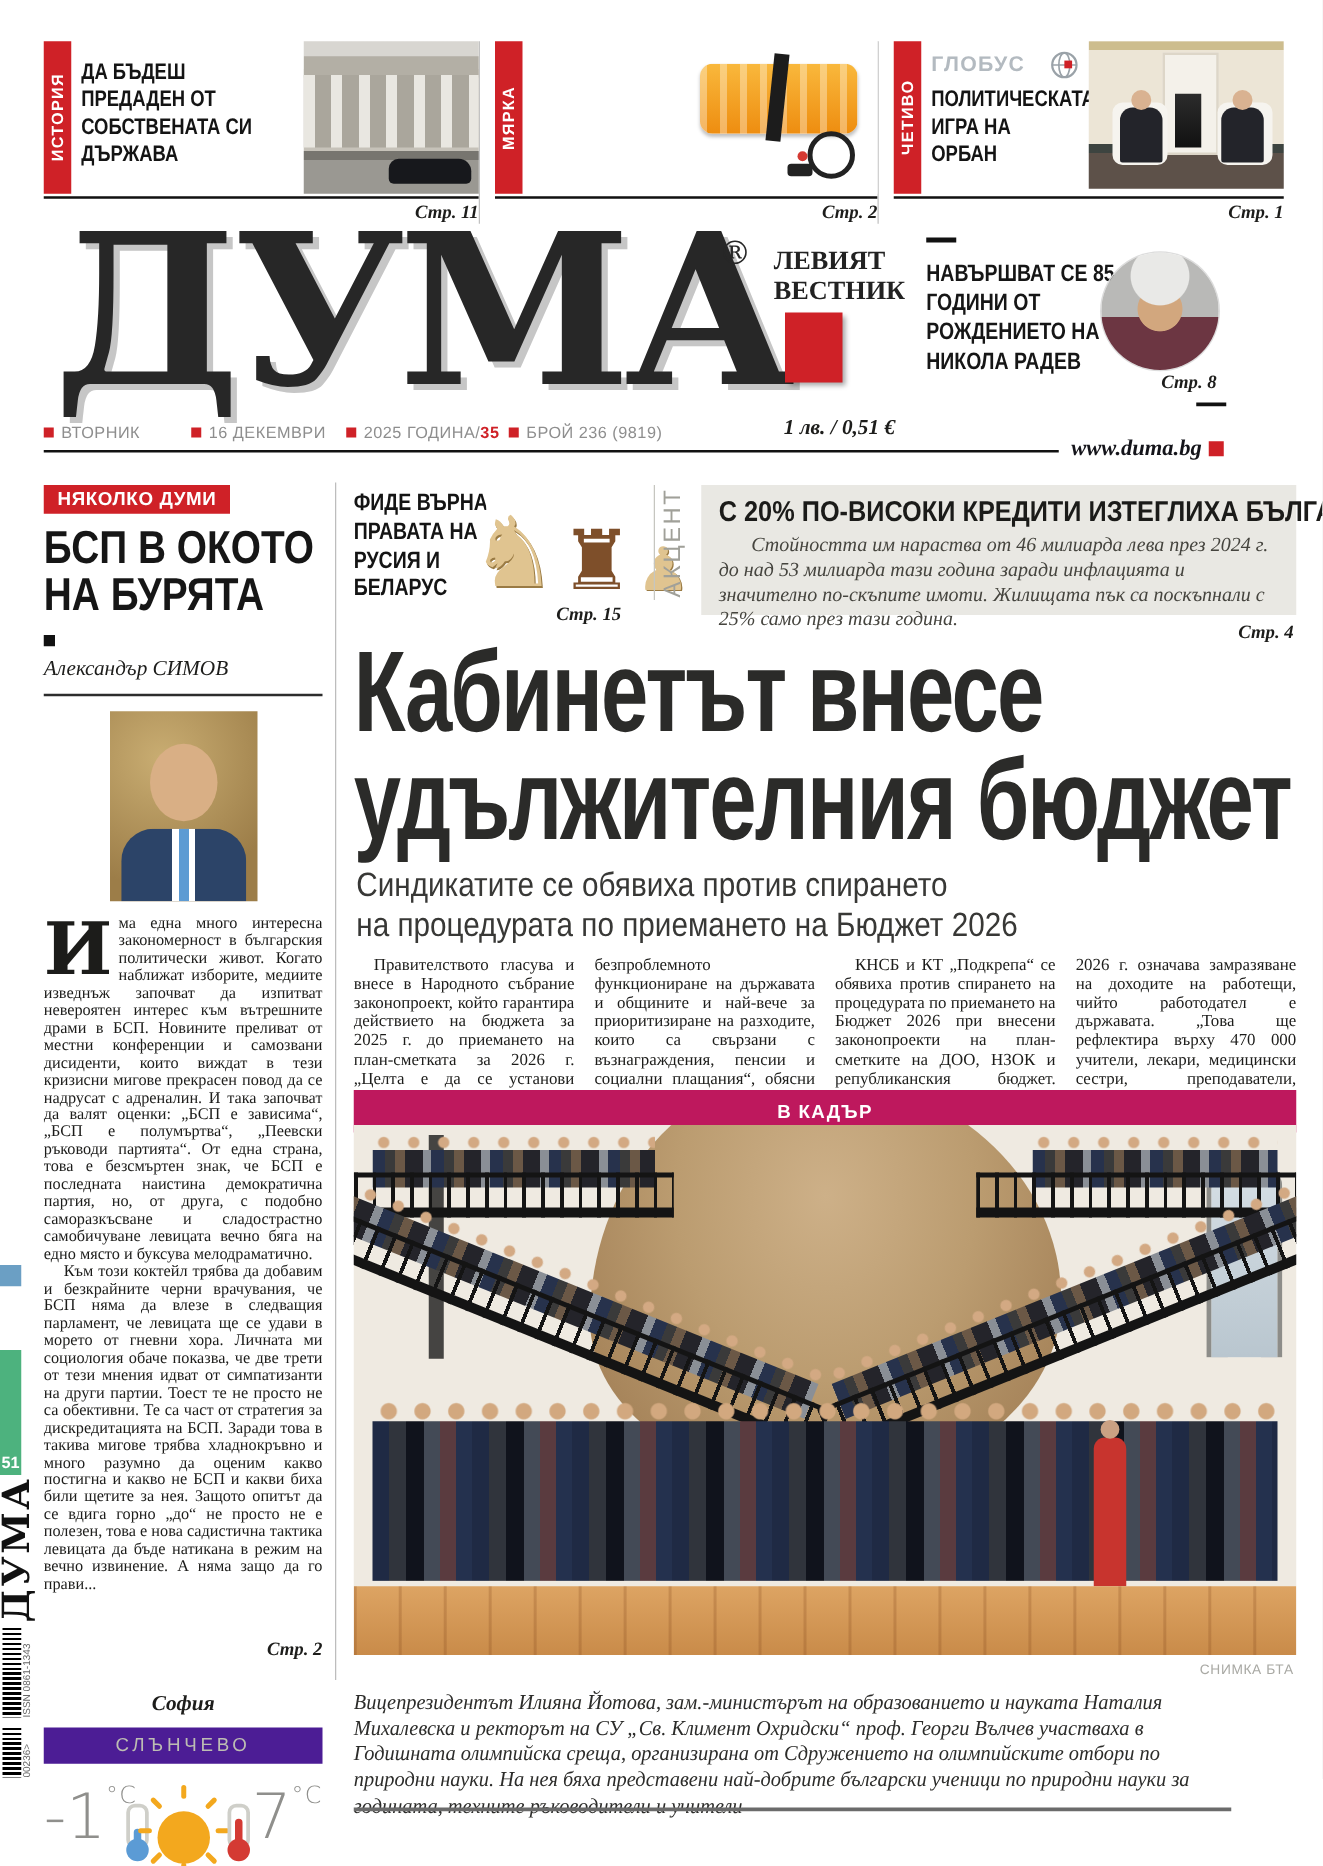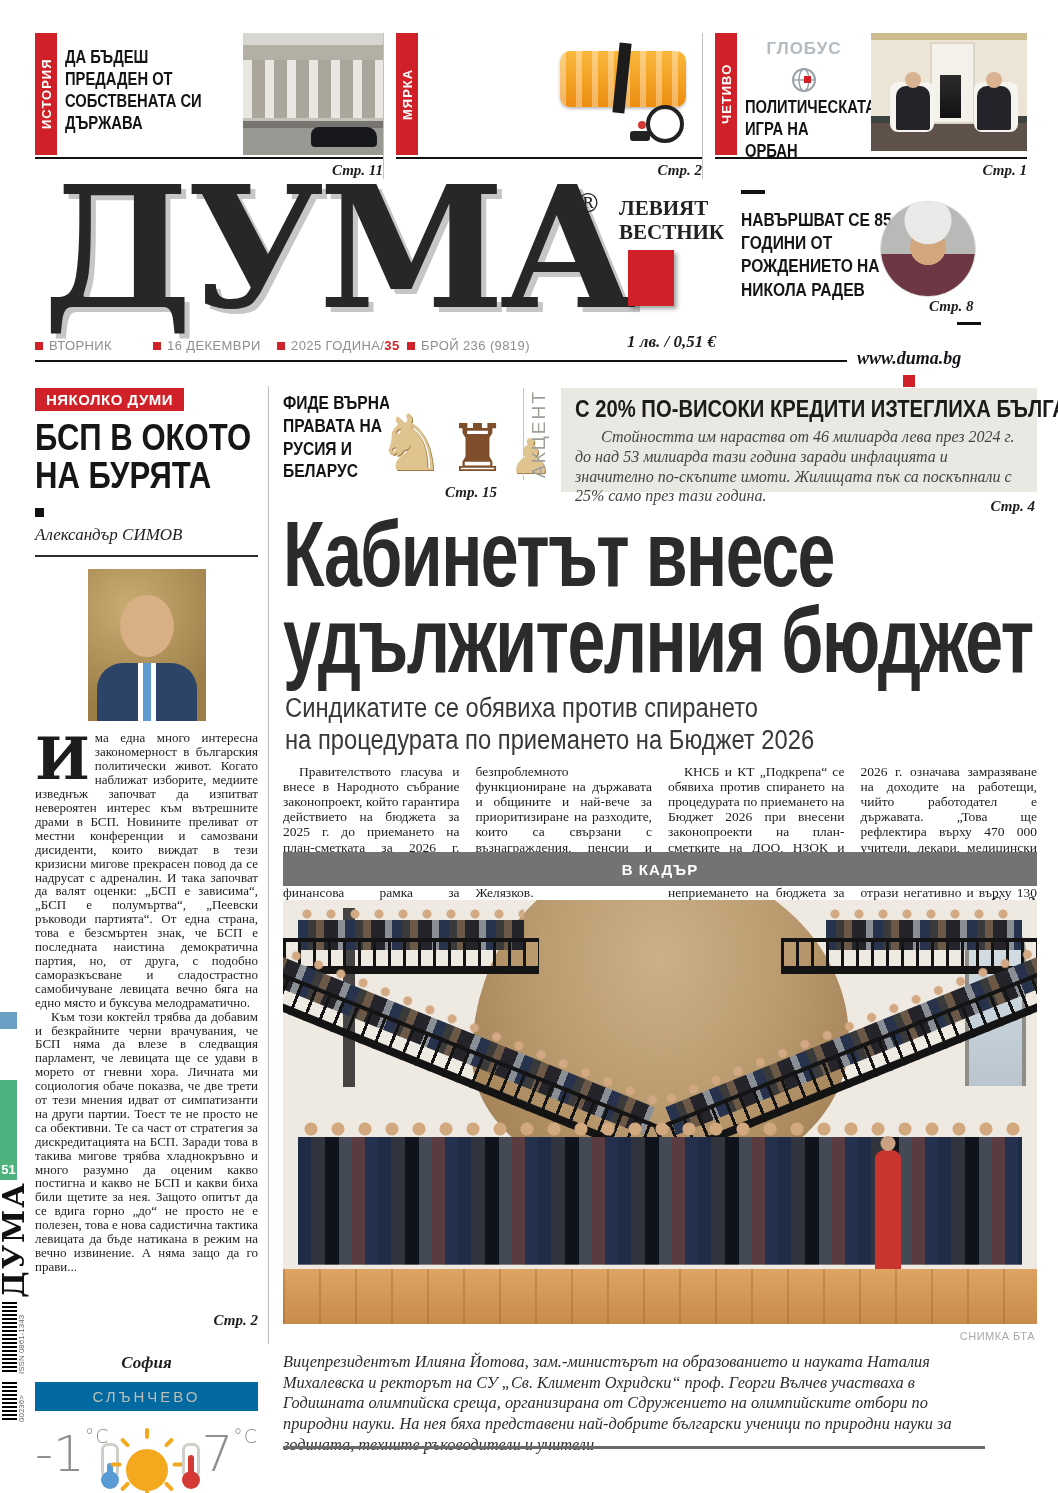--- a/index.html
+++ b/index.html
@@ -41,21 +41,21 @@
   .ph-meet .mantel{position:absolute;left:38%;top:8%;width:26%;height:66%;background:#f4f1ea;border:2px solid #ddd6c8;}
   .ph-meet .hearth{position:absolute;left:44%;top:36%;width:14%;height:36%;background:linear-gradient(#2c2c2c,#111);}
   .ph-meet .gold{position:absolute;left:0;top:0;width:100%;height:6%;background:#cdbd8e;}
   .ph-meet .fig{position:absolute;bottom:18%;width:34px;height:44px;background:#23242a;border-radius:10px 10px 2px 2px;}
   .ph-meet .fig::before{content:"";position:absolute;left:50%;top:-14px;transform:translateX(-50%);width:16px;height:16px;border-radius:50%;background:#d9b291;}
   .ph-meet .fig.left{left:16%;} .ph-meet .fig.right{right:10%;}
   .ph-meet .chair{position:absolute;bottom:16%;width:44px;height:50px;background:#f6f4ef;border-radius:8px;}
   .ph-meet .chair.left{left:12%;} .ph-meet .chair.right{right:6%;}
   .ph-meet .fig,.ph-meet .fig::before{z-index:2;}
   
-  .globus{display:flex;align-items:center;gap:8px;margin:6px 0 2px 0;flex-direction:column;}
+  .globus{display:flex;align-items:center;gap:20px;margin:6px 0 2px 0;}
   .globus-word{font:bold 17px "Liberation Sans",sans-serif;color:#b3bac0;letter-spacing:1px;}
 
   
   .masthead{position:absolute;left:35px;top:182px;width:1002px;height:178px;}
   .duma-logo{position:absolute;left:8px;top:-18px;font-family:"DejaVu Serif",serif;font-weight:bold;
              font-size:168px;line-height:1;letter-spacing:-5px;color:#272727;
              text-shadow:5px 5px 0 #c6c6c6, -2px -2px 0 #fff;}
   .duma-reg{position:absolute;left:540px;top:6px;font-size:26px;color:#272727;font-family:"DejaVu Serif",serif;}
   .tagline{position:absolute;left:584px;top:14px;font:bold 21px/1.15 "Liberation Serif",serif;color:#222;}
   .logo-square{position:absolute;left:593px;top:68px;width:46px;height:56px;background:#cf2127;box-shadow:3px 3px 4px rgba(0,0,0,.35);}
@@ -67,21 +67,21 @@
                 radial-gradient(circle at 50% 48%,#d2a77e 0 26%,rgba(0,0,0,0) 27%),
                 linear-gradient(#b9b9b7 0 55%,#6c3642 55% 100%);
      box-shadow:0 0 0 1px #ddd;}
   .anniv-page{position:absolute;left:894px;top:116px;}
   .anniv-dash2{position:absolute;left:922px;top:140px;width:24px;height:3px;background:#111;}
   .dateline{position:absolute;left:0;top:156px;width:560px;height:16px;font:13px "Liberation Sans",sans-serif;color:#8e8e8e;letter-spacing:.4px;}
   .d-item{position:absolute;top:0;display:flex;align-items:center;gap:6px;}
   .d-sq{width:8px;height:8px;background:#cf2127;display:inline-block;}
   .d-accent{color:#cf2127;font-weight:bold;}
   .mast-rule{position:absolute;left:0;top:178px;width:812px;height:2px;background:#111;}
-  .site{position:absolute;left:822px;top:166px;font:bold italic 18px "Liberation Serif",serif;color:#14141a;display:flex;align-items:center;gap:6px;flex-direction:column;}
+  .site{position:absolute;left:822px;top:166px;font:bold italic 18px "Liberation Serif",serif;color:#14141a;display:flex;align-items:center;gap:6px;}
   .site .d-sq{width:12px;height:12px;}
 
   
   .vdiv{position:absolute;left:268px;top:386px;width:1px;height:958px;background:#bdbdbd;}
 
   
   .leftcol{position:absolute;left:35px;top:388px;width:223px;}
   .kicker{display:inline-block;background:#cf2127;color:#fff;font:bold 15px "Liberation Sans",sans-serif;
           padding:3px 11px;letter-spacing:.5px;}
   .op-title{margin-top:8px;font:bold 37px/1.02 "Liberation Sans",sans-serif;color:#161616;}
@@ -93,21 +93,21 @@
   .op-photo::before{content:"";position:absolute;left:32px;top:26px;width:54px;height:62px;border-radius:50%;background:#d9af85;}
   .op-photo::after{content:"";position:absolute;left:9px;bottom:0;width:100px;height:58px;border-radius:26px 26px 0 0;
      background:linear-gradient(90deg,rgba(0,0,0,0) 0 46%,#5d9bd3 46% 54%,rgba(0,0,0,0) 54%),
                 linear-gradient(90deg,rgba(0,0,0,0) 0 41%,#fff 41% 59%,rgba(0,0,0,0) 59%),#2c4468;}
   .op-body{margin-top:2px;font:13px/1.07 "Liberation Serif",serif;text-align:justify;height:575px;overflow:hidden;color:#1c1c1a;}
   .op-body p{margin:0;}
   .op-body p + p{text-indent:16px;}
   .dropcap{float:left;font:bold 58px/44px "DejaVu Serif",serif;margin:6px 5px 0 0;color:#1c1c1a;}
   .op-page{text-align:right;margin-top:6px;}
   .w-city{text-align:center;font:bold italic 17px "Liberation Serif",serif;margin-top:24px;}
-  .w-bar{margin-top:9px;background:#0369a1;text-align:center;font:15px "Liberation Sans",sans-serif;
+  .w-bar{margin-top:9px;background:#4c1d95;text-align:center;font:15px "Liberation Sans",sans-serif;
          color:#bdbdb3;letter-spacing:3px;padding:6px 0;}
   .w-row{position:relative;height:86px;margin-top:10px;}
   .temp{position:absolute;top:6px;font-family:"DejaVu Sans",sans-serif;font-weight:200;color:#8f8f8c;font-size:50px;line-height:1;}
   .temp .u{font-size:19px;vertical-align:28px;letter-spacing:1px;}
   .temp.low{left:0;} .temp.high{right:0;}
   .therm{position:absolute;top:22px;width:12px;height:30px;border:3px solid #cfcfc9;border-radius:7px;background:#fff;}
   .therm::before{content:"";position:absolute;left:50%;transform:translateX(-50%);bottom:0;width:6px;border-radius:3px;}
   .therm::after{content:"";position:absolute;left:50%;bottom:-13px;transform:translateX(-50%);width:18px;height:18px;border-radius:50%;}
   .therm.cold{left:66px;} .therm.cold::before{background:#5b9bd5;height:45%;} .therm.cold::after{background:#5b9bd5;}
   .therm.warm{right:58px;} .therm.warm::before{background:#d43a33;height:70%;} .therm.warm::after{background:#d43a33;}
@@ -142,21 +142,21 @@
   .akcent-sum{margin-top:4px;font:italic 16px/1.24 "Liberation Serif",serif;color:#45443e;text-indent:26px;}
   .akcent-page{position:absolute;right:2px;top:110px;}
   .lead-h1{position:absolute;left:0;top:124px;font:bold 92px/0.93 "Liberation Sans",sans-serif;color:#2b2b29;letter-spacing:-2px;}
   .lead-h1 .ln{display:block;transform:scaleX(.74);transform-origin:0 0;white-space:nowrap;}
   .lead-sub{position:absolute;left:2px;top:304px;font:27px/1.2 "Liberation Sans",sans-serif;color:#383836;}
   .lead-sub .ln{display:block;transform:scaleX(.88);transform-origin:0 0;white-space:nowrap;}
   .lead-body{position:absolute;left:0;top:376px;width:754px;height:150px;overflow:hidden;
       column-count:4;column-gap:16px;font:13.5px/1.12 "Liberation Serif",serif;text-align:justify;color:#1c1c1a;}
   .lead-body p{margin:0;text-indent:16px;}
   .lead-page{position:absolute;right:2px;top:506px;}
-  .vk-bar{position:absolute;left:0;top:464px;width:754px;height:34px;background:#737373;color:#fff;
+  .vk-bar{position:absolute;left:0;top:484px;width:754px;height:34px;background:#be185d;color:#fff;
       display:flex;align-items:center;justify-content:center;font:bold 15px "Liberation Sans",sans-serif;letter-spacing:1px;}
   
   .photo{position:absolute;left:0;top:512px;width:754px;height:424px;background:#efeae1;overflow:hidden;}
   .ph-rock{position:absolute;left:25%;top:-10%;width:50%;height:78%;
       background:radial-gradient(ellipse at 50% 30%,#cdb088 0%,#bb9c70 45%,#a8865c 78%,#96764f 100%);
       border-radius:45% 55% 50% 50%/60% 55% 45% 40%;}
   .ph-window{position:absolute;right:1.5%;top:5%;width:7%;height:38%;background:linear-gradient(#d7e0e6,#b9c6cf);
       border:4px solid #8d8d89;border-bottom:none;border-radius:40px 40px 0 0;}
   .ph-pillar{position:absolute;left:8%;top:2%;width:1.6%;height:42%;background:#454442;}
   .rail{position:absolute;height:36px;

